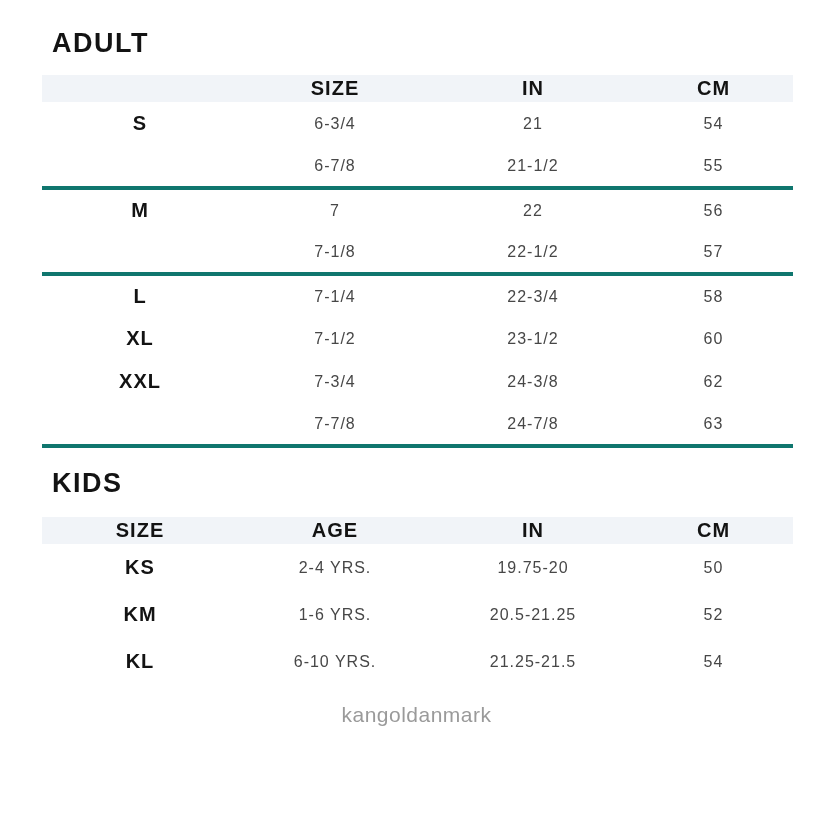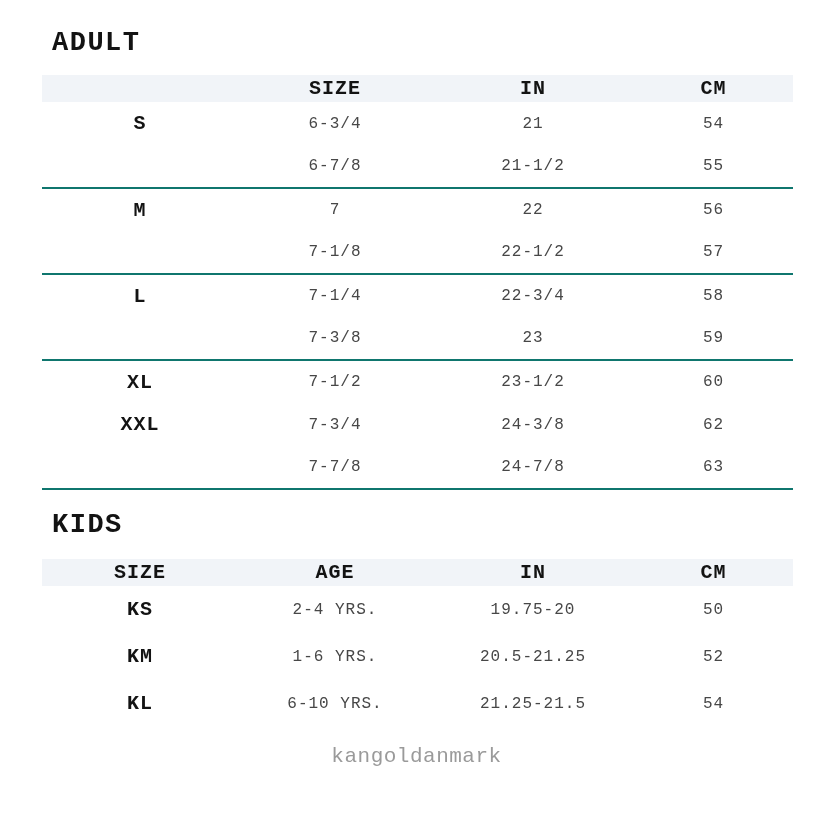--- a/index.html
+++ b/index.html
@@ -10,21 +10,20 @@
   }
   .page {
     position: relative;
     width: 838px;
     height: 838px;
     background: #ffffff;
     overflow: hidden;
   }
   .content {
     padding: 28px 47px 0 42px;
-    font-family: Liberation Mono, monospace;
   }
   .section-title {
     font-size: 27px;
     font-weight: 800;
     letter-spacing: 1.5px;
     color: #131313;
     margin: 0 0 0 10px;
     line-height: 30px;
   }
   .section-title.adult { margin-bottom: 17px; }
@@ -58,21 +57,21 @@
     letter-spacing: 1px;
     color: #474747;
   }
   .size-table tbody td.row-label {
     font-size: 20px;
     font-weight: 800;
     letter-spacing: 1px;
     color: #131313;
   }
   
-  .size-table tbody tr.group-end td { border-bottom: 2px solid #0f766e; }
+  .size-table tbody tr.group-end td { border-bottom: 4px solid #0f766e; }
 
   
   table.kids tbody tr { height: 47px; }
 
   .watermark {
     margin-top: 18px;
     text-align: center;
     font-size: 21px;
     letter-spacing: 0.5px;
     color: #9a9a9a;
@@ -124,26 +123,20 @@
           <td></td>
           <td class="value">7-1/8</td>
           <td class="value">22-1/2</td>
           <td class="value">57</td>
         </tr>
         <tr>
           <td class="row-label">L</td>
           <td class="value">7-1/4</td>
           <td class="value">22-3/4</td>
           <td class="value">58</td>
-        </tr>
-        <tr class="group-end">
-          <td></td>
-          <td class="value">7-3/8</td>
-          <td class="value">23</td>
-          <td class="value">59</td>
         </tr>
         <tr>
           <td class="row-label">XL</td>
           <td class="value">7-1/2</td>
           <td class="value">23-1/2</td>
           <td class="value">60</td>
         </tr>
         <tr>
           <td class="row-label">XXL</td>
           <td class="value">7-3/4</td>

